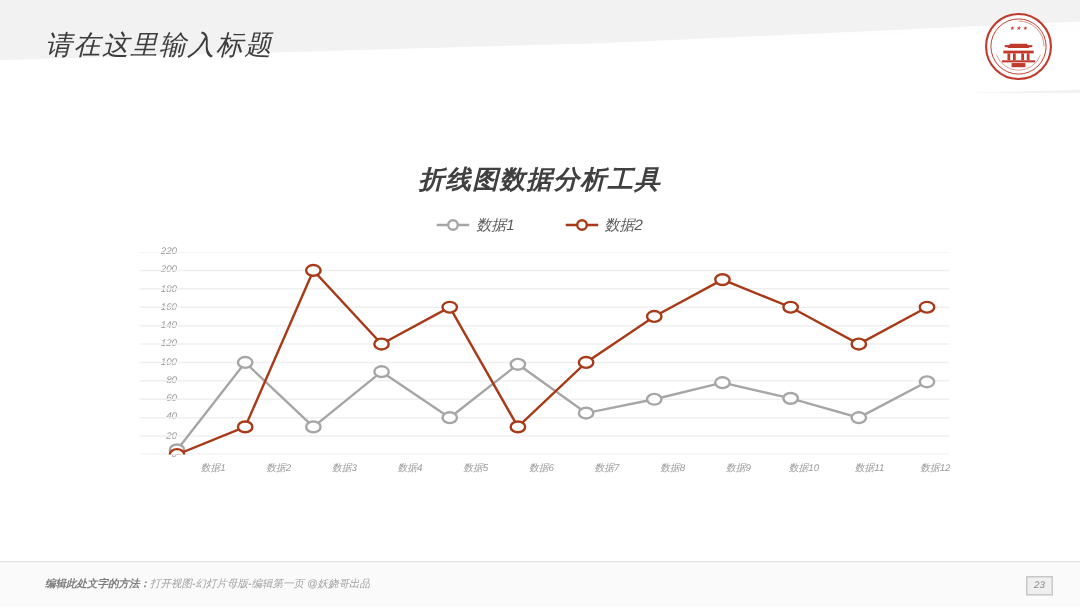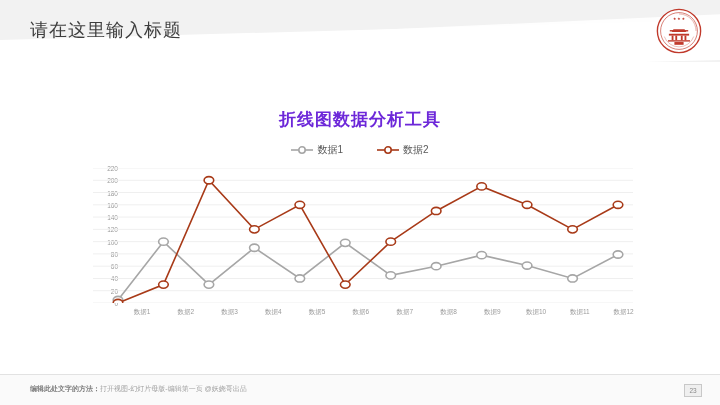--- a/index.html
+++ b/index.html
@@ -7,20 +7,21 @@
     width:720px;height:405px;
     background:#ffffff;
     font-family:"Liberation Sans","DejaVu Sans",sans-serif;
     overflow:hidden;
   }
   #slide{
     position:relative;
     width:720px;height:405px;
     background:#ffffff;
     overflow:hidden;
+    font-style:italic;
   }
   
   .header-band{
     position:absolute;left:0;top:0;width:720px;height:62px;
     background:#f2f2f2;
     overflow:hidden;
   }
   .header-sweep{
     position:absolute;left:0;top:40px;width:720px;height:40px;
     background:#ffffff;
@@ -42,21 +43,21 @@
   }
   
   .logo{
     position:absolute;right:18px;top:8px;
     width:46px;height:46px;
   }
   
   .chart-title{
     position:absolute;left:0;top:108px;width:720px;
     text-align:center;
-    font-size:17px;font-weight:bold;color:#6d28d9;
+    font-size:17px;font-weight:bold;color:#404040;
     letter-spacing:1px;
   }
   .legend{
     position:absolute;left:0;top:143px;width:720px;
     display:flex;justify-content:center;align-items:center;gap:34px;
     font-size:10px;color:#595959;
   }
   .legend-item{display:flex;align-items:center;gap:4px;}
   .legend-swatch{display:block;}
   .plot{

